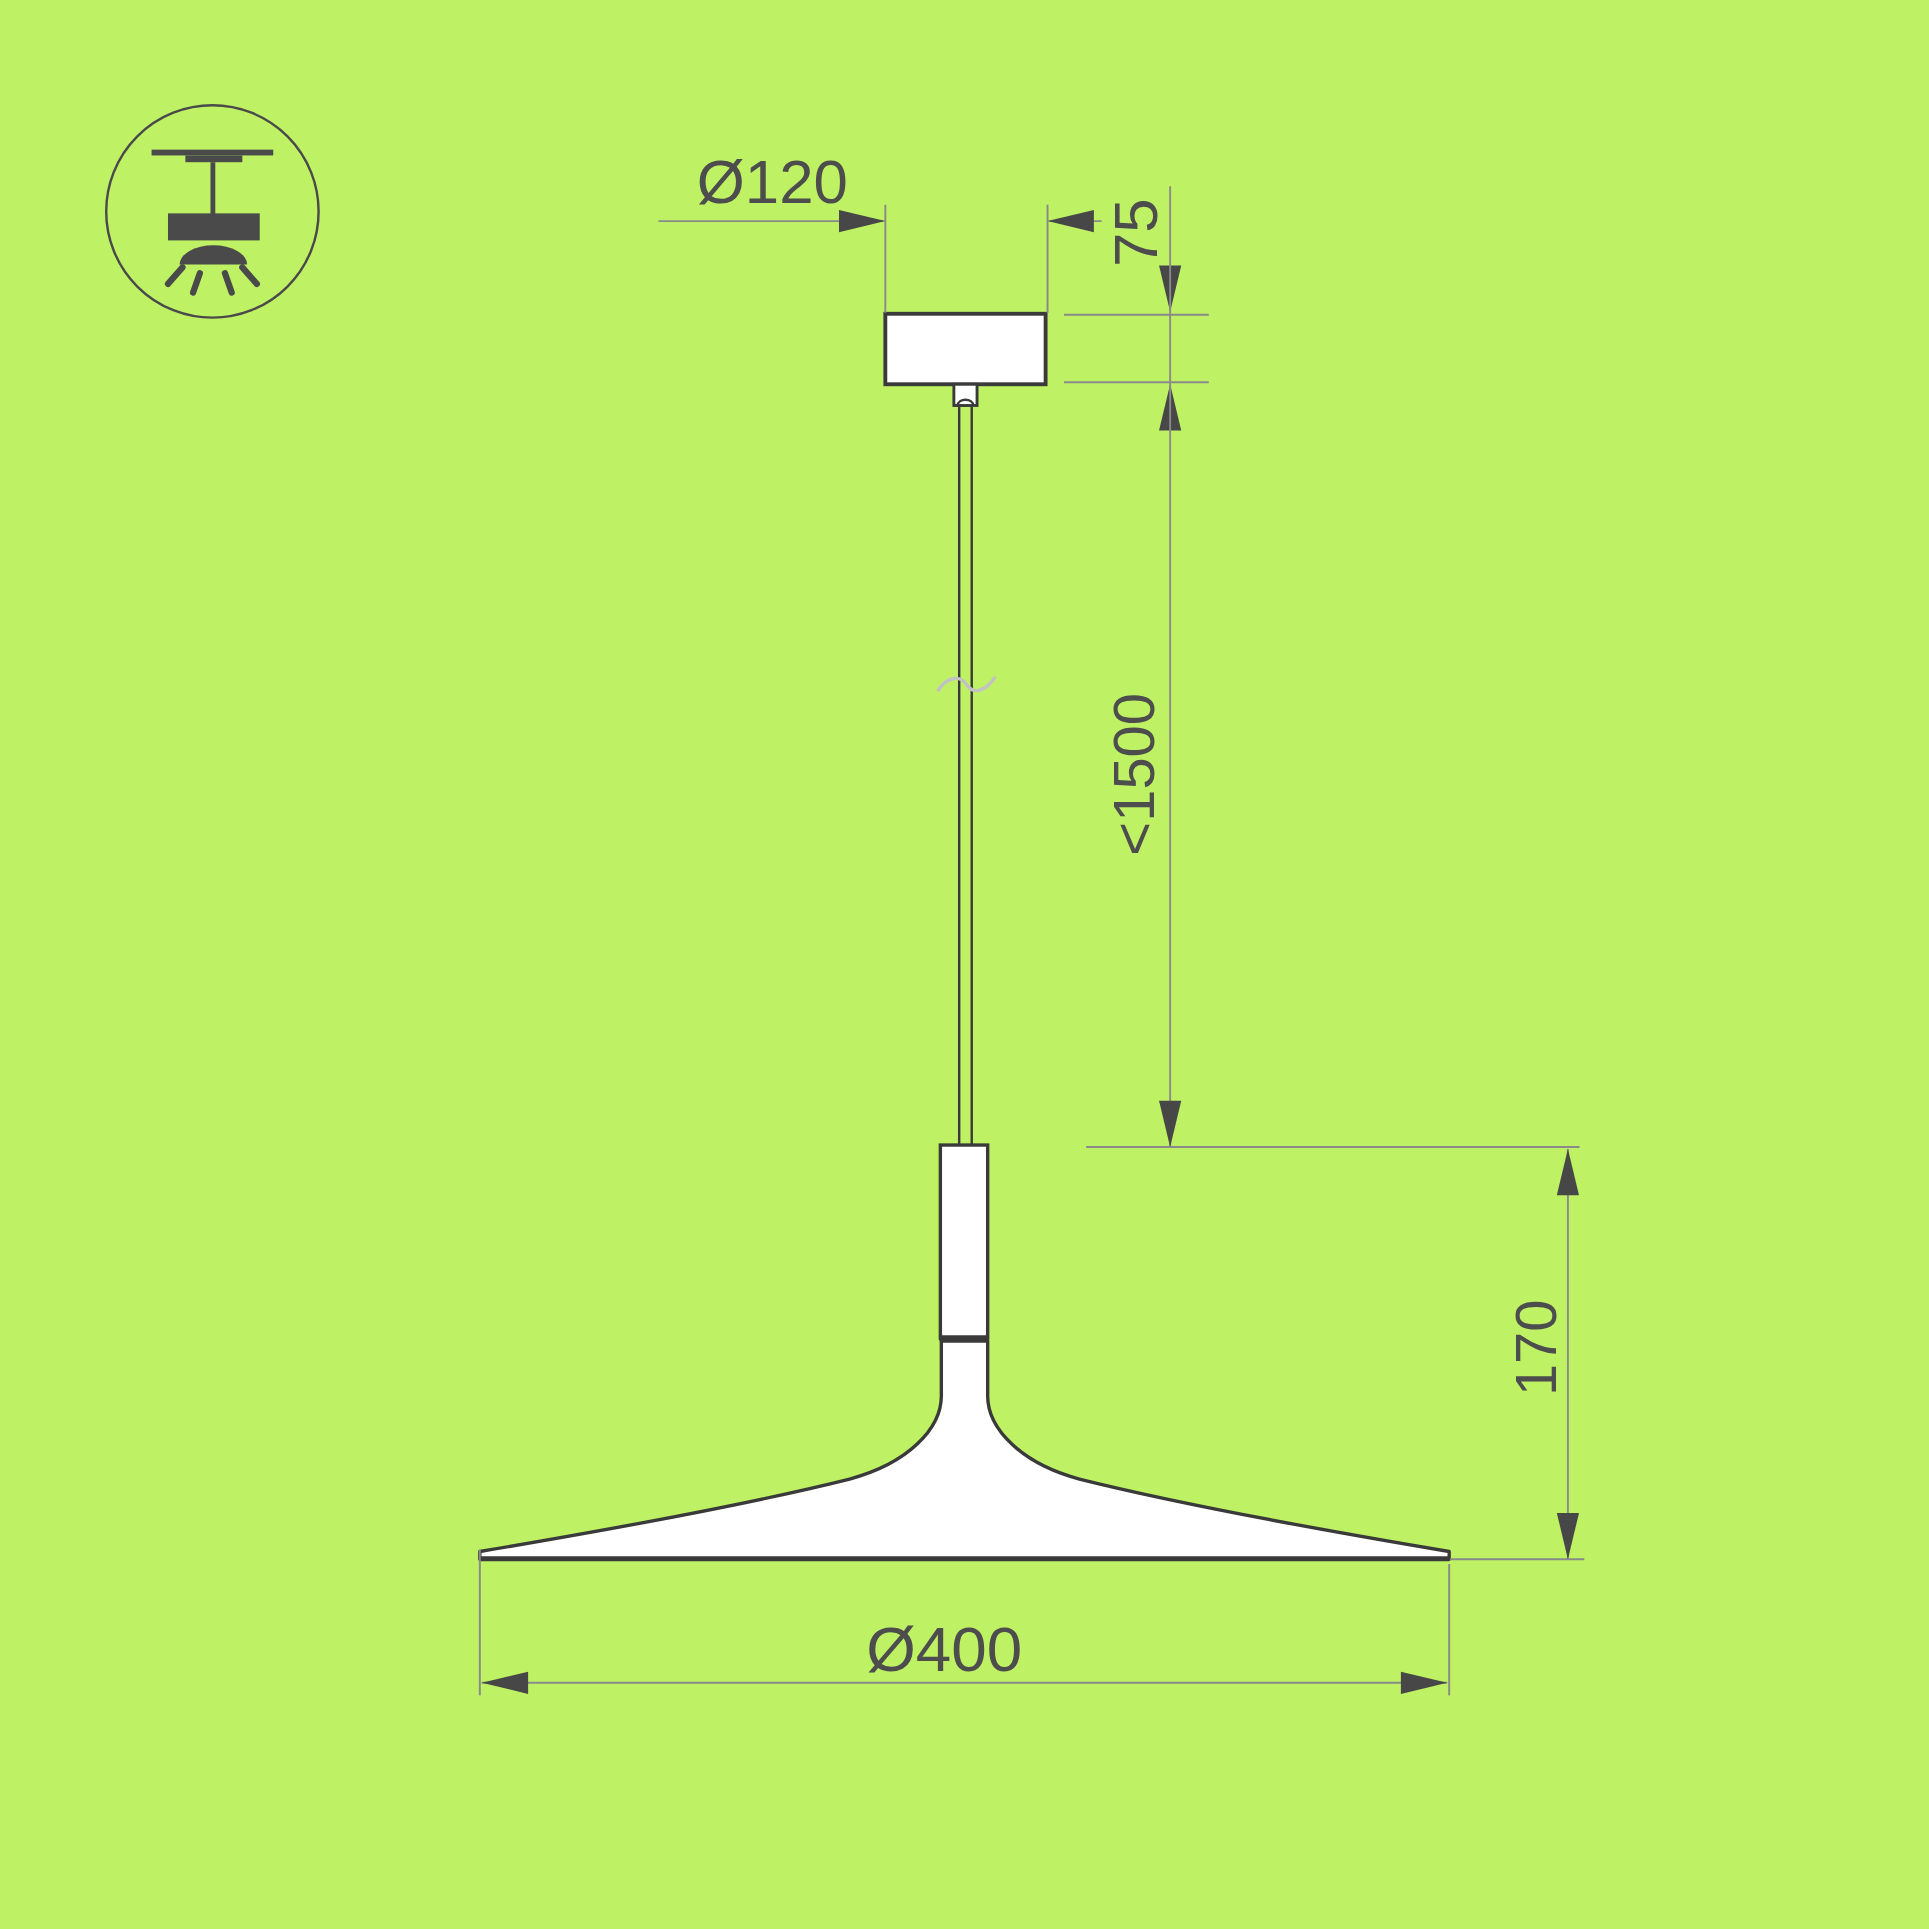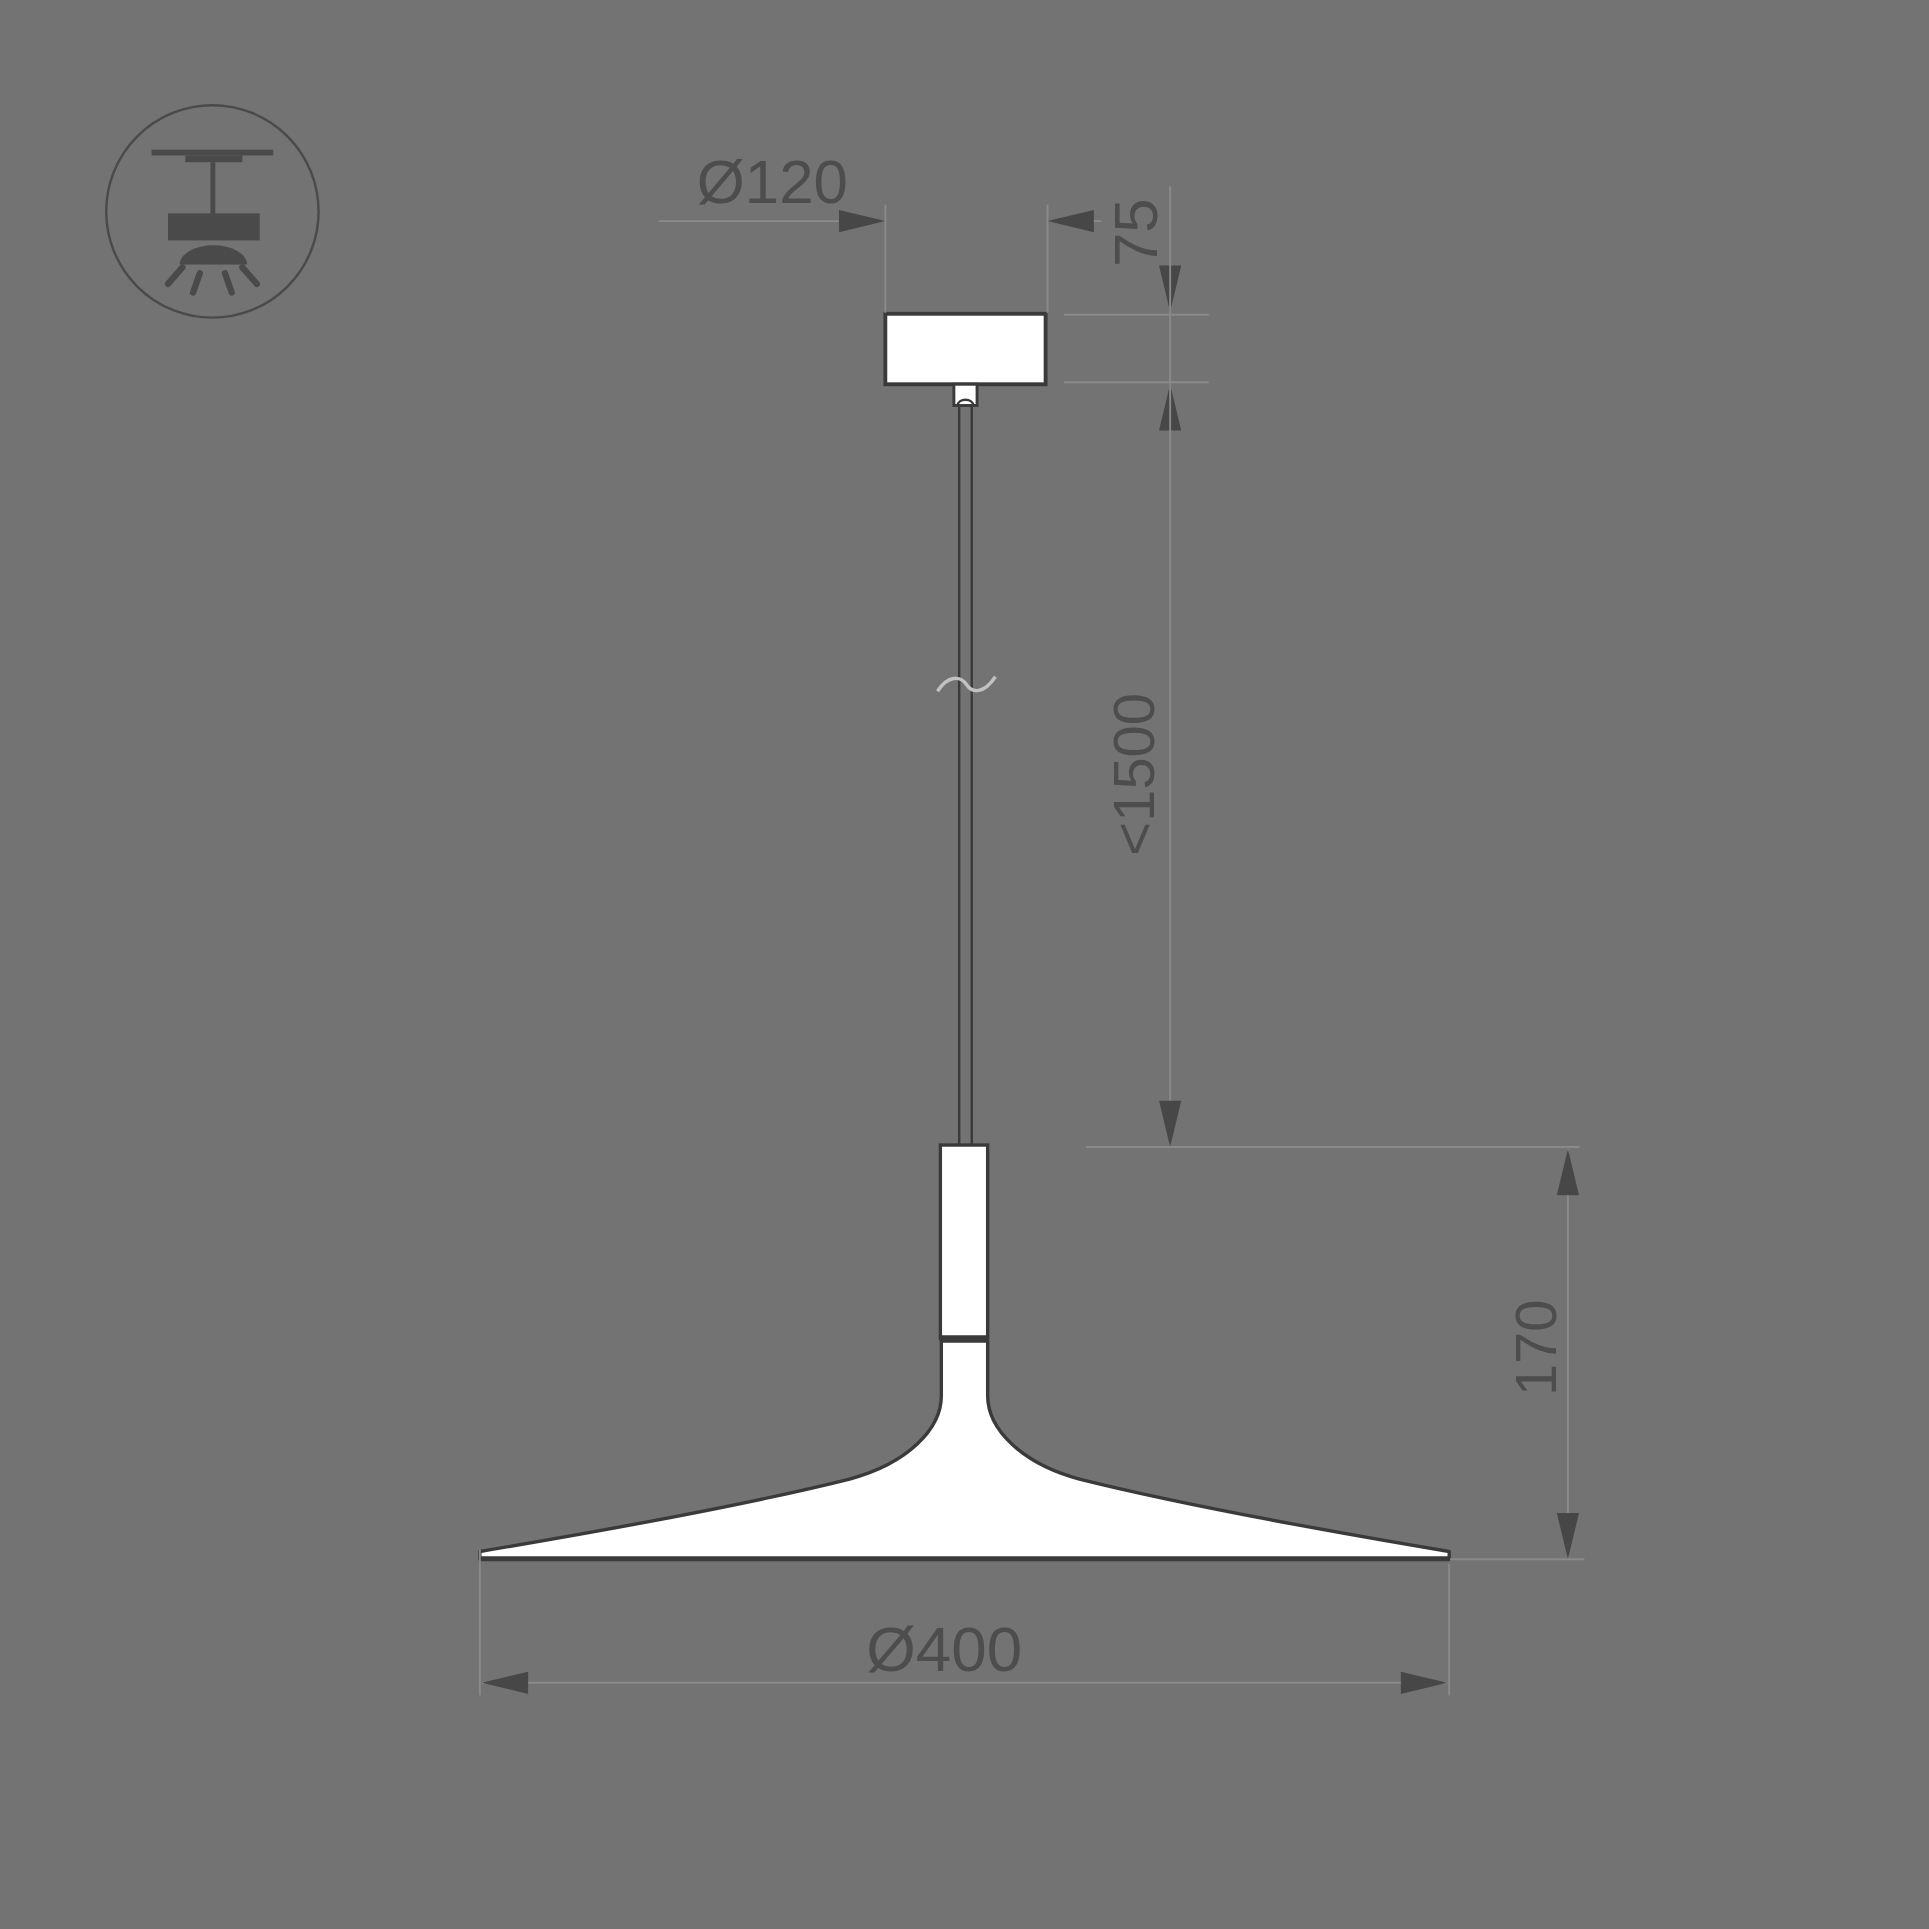--- a/index.html
+++ b/index.html
@@ -4,21 +4,21 @@
 <style>
   html, body {
     margin: 0;
     padding: 0;
     background: #ffffff;
   }
   .canvas {
     position: relative;
     width: 1929px;
     height: 1929px;
-    background: #737373;
+    background: #bef264;
     font-family: "Liberation Sans", sans-serif;
   }
   svg { display: block; }
   .outline {
     fill: #ffffff;
     stroke: #3a3a3a;
   }
   .thinline { stroke: #3a3a3a; fill: none; }
   .dimline  { stroke: #8a8a8a; stroke-width: 2; fill: none; }
   .arrow    { fill: #474747; stroke: none; }

